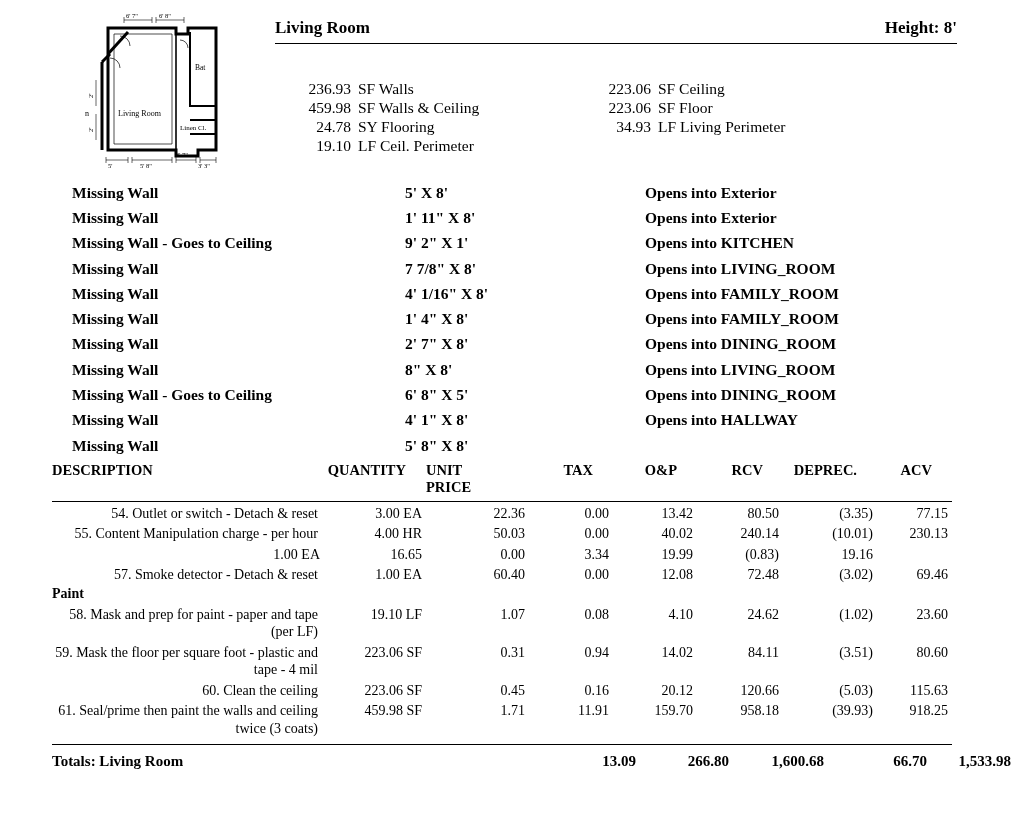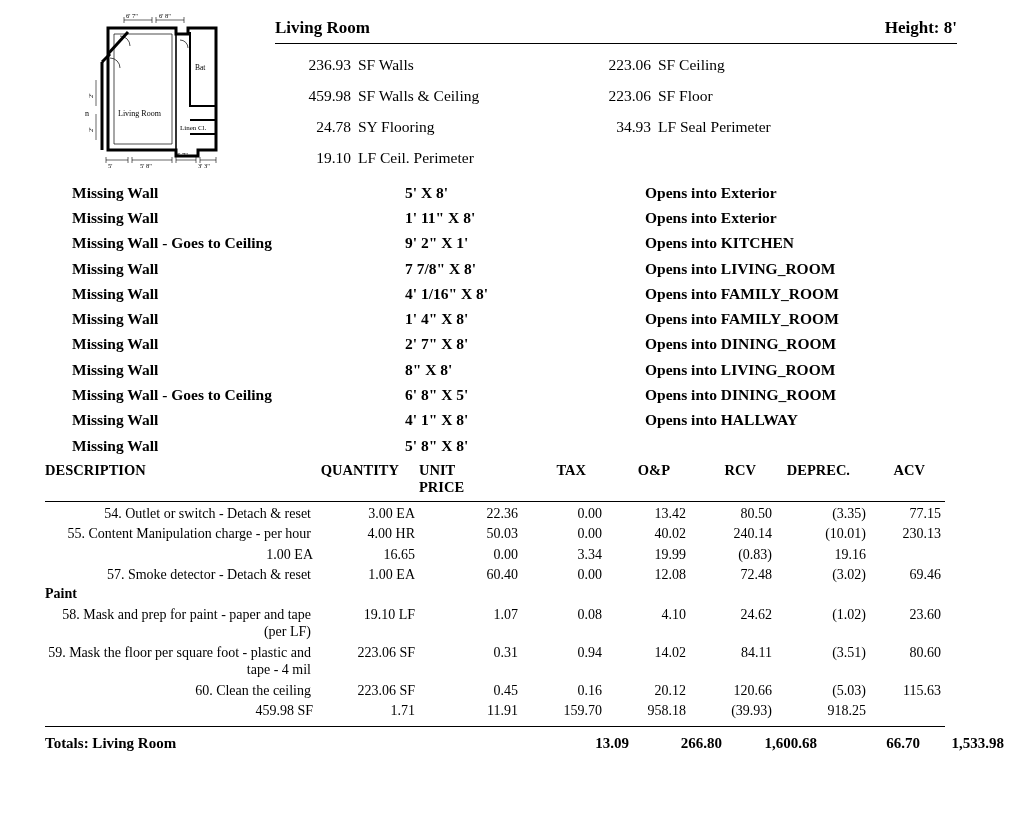--- a/index.html
+++ b/index.html
@@ -54,21 +54,22 @@
   .measurements {
     position: absolute;
     left: 275px;
     top: 56px;
     width: 700px;
     font-size: 15.5px;
   }
   .meas-grid {
     display: grid;
     grid-template-columns: 300px 300px;
-    row-gap: 13px;
+    row-gap: 1px;
+    margin-top: 24px;
   }
   .meas-item {
     display: flex;
     white-space: nowrap;
   }
   .meas-val {
     width: 76px;
     text-align: right;
     padding-right: 7px;
   }
@@ -86,21 +87,21 @@
   .wall-row {
     display: grid;
     grid-template-columns: 333px 240px auto;
     height: 25.3px;
     align-items: center;
   }
 
   
   .table {
     position: absolute;
-    left: 45px;
+    left: 52px;
     top: 462px;
     width: 900px;
     font-size: 14px;
   }
   .thead {
     display: grid;
     grid-template-columns: 272px 102px 103px 84px 84px 86px 94px 75px;
     font-weight: bold;
     font-size: 14.5px;
     padding-bottom: 5px;
@@ -218,21 +219,21 @@
         <span class="meas-val">223.06</span>
         <span class="meas-lbl">SF Floor</span>
       </div>
 
       <div class="meas-item">
         <span class="meas-val">24.78</span>
         <span class="meas-lbl">SY Flooring</span>
       </div>
       <div class="meas-item">
         <span class="meas-val">34.93</span>
-        <span class="meas-lbl">LF Seal Perimeter</span>
+        <span class="meas-lbl">LF Living Perimeter</span>
       </div>
 
       <div class="meas-item">
         <span class="meas-val">19.10</span>
         <span class="meas-lbl">LF Ceil. Perimeter</span>
       </div>
       <div></div>
     </div>
   </div>
 
@@ -378,20 +379,21 @@
       <span class="num">223.06 SF</span>
       <span class="num">0.45</span>
       <span class="num">0.16</span>
       <span class="num">20.12</span>
       <span class="num">120.66</span>
       <span class="num">(5.03)</span>
       <span class="num">115.63</span>
     </div>
 
     <div class="row">
+      <span class="c-desc">61.  Seal/prime then paint the walls and ceiling twice (3 coats)</span>
       <span class="num">459.98 SF</span>
       <span class="num">1.71</span>
       <span class="num">11.91</span>
       <span class="num">159.70</span>
       <span class="num">958.18</span>
       <span class="num">(39.93)</span>
       <span class="num">918.25</span>
     </div>
 
     <div class="rule-bottom"></div>

